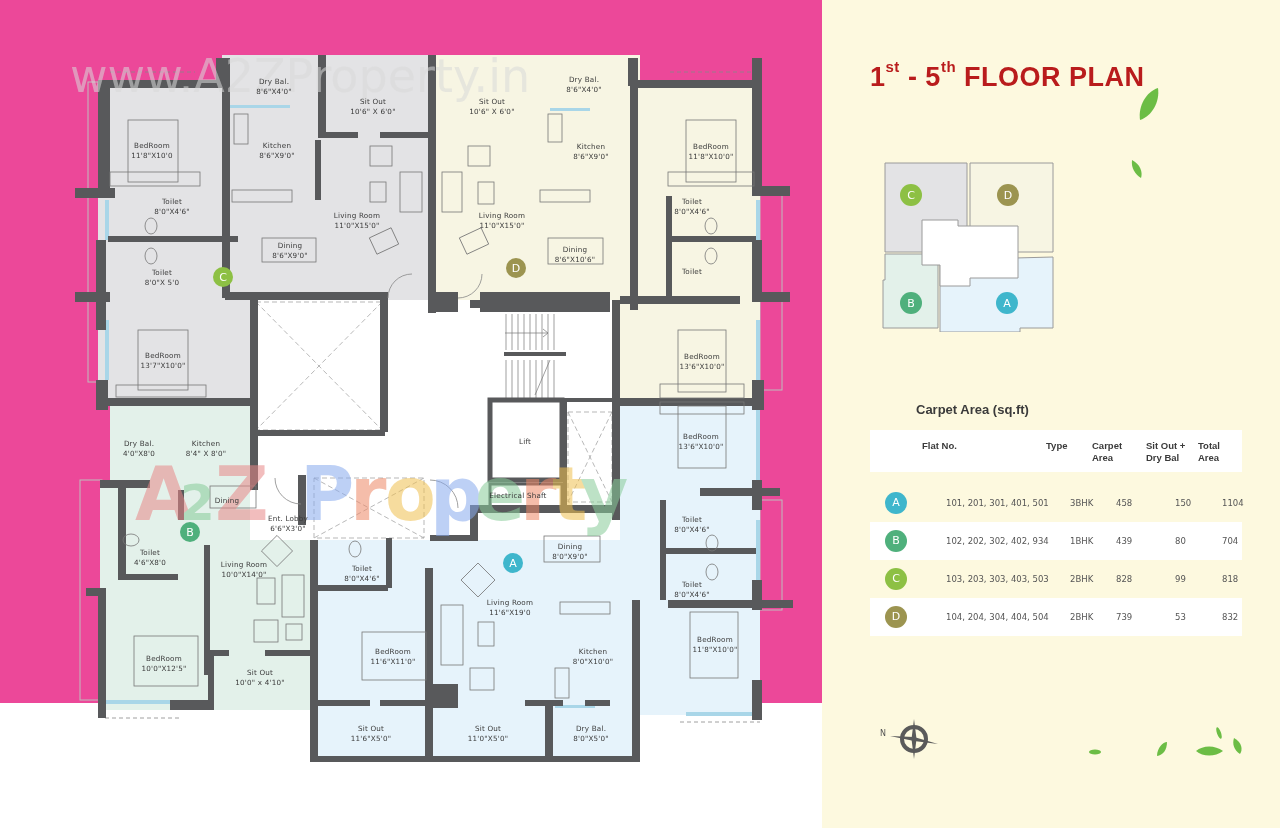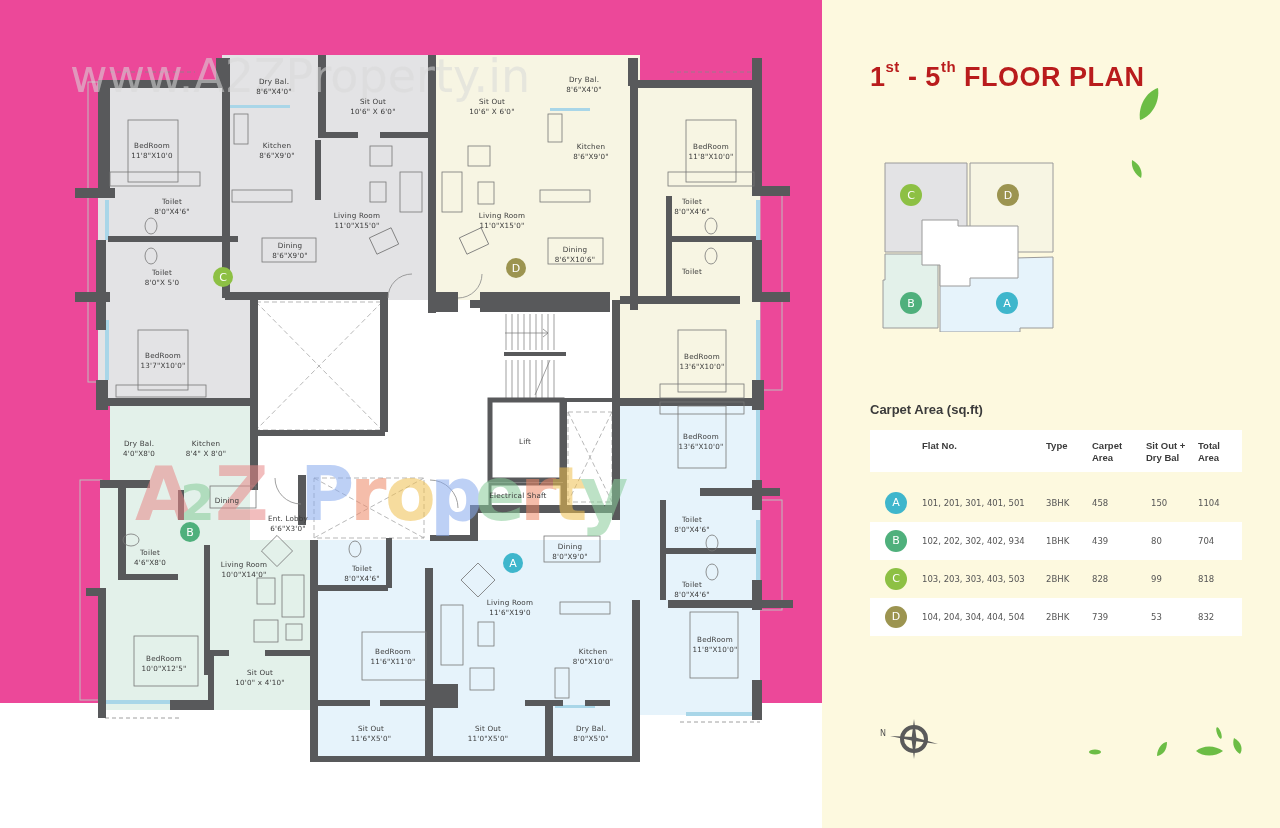--- a/index.html
+++ b/index.html
@@ -3,27 +3,27 @@
 <meta charset="utf-8">
 <style>
   * { box-sizing: border-box; margin: 0; padding: 0; }
   body { width: 1280px; height: 828px; background: #ffffff; font-family: "DejaVu Sans", sans-serif; position: relative; overflow: hidden; }
   .plan-area { position: absolute; left: 0; top: 0; width: 822px; height: 703px; background: #ec4899; }
   .side { position: absolute; left: 822px; top: 0; width: 458px; height: 828px; background: #fdf9df; }
   svg text { font-family: "DejaVu Sans", sans-serif; }
   .rm { font-size: 7.2px; fill: #3a3a3a; text-anchor: middle; letter-spacing: 0.2px; }
   .title { position: absolute; left: 870px; top: 62px; font-family: "Liberation Sans", sans-serif; font-weight: bold; font-size: 27px; color: #b91c1c; letter-spacing: 0.5px; }
   .title sup { font-size: 15px; position: relative; top: -4px; vertical-align: top; }
-  .carpet-title { position: absolute; left: 870px; top: 402px; font-family: "Liberation Sans", sans-serif; font-weight: bold; font-size: 13px; color: #3b3b3b; }
+  .carpet-title { position: absolute; left: 916px; top: 402px; font-family: "Liberation Sans", sans-serif; font-weight: bold; font-size: 13px; color: #3b3b3b; }
   .tbl { position: absolute; left: 870px; top: 430px; width: 372px; }
   .thead { background: #fff; height: 42px; position: relative; font-family: "Liberation Sans", sans-serif; font-size: 9.5px; color: #3b3b3b; font-weight: bold; text-decoration: underline; }
   .thead span { position: absolute; top: 10px; line-height: 12px; }
   .trow { height: 38px; position: relative; font-size: 8.5px; color: #555; font-family: "DejaVu Sans", sans-serif; }
   .trow.white { background: #fff; }
-  .trow span { position: absolute; top: 14px; }
+  .trow span { position: absolute; top: 14px; margin-left: 24px; }
   .badge { position: absolute; left: 15px; top: 8px; width: 22px; height: 22px; border-radius: 50%; color: #fff; font-size: 11px; text-align: center; line-height: 22px; }
   .key { position: absolute; left: 880px; top: 160px; width: 176px; height: 172px; }
   .compass { position: absolute; left: 878px; top: 714px; width: 60px; height: 50px; }
   .leaf { position: absolute; }
 </style>
 </head>
 <body>
 
 <div class="plan-area">
 <svg width="822" height="828" viewBox="0 0 822 828" xmlns="http://www.w3.org/2000/svg">

